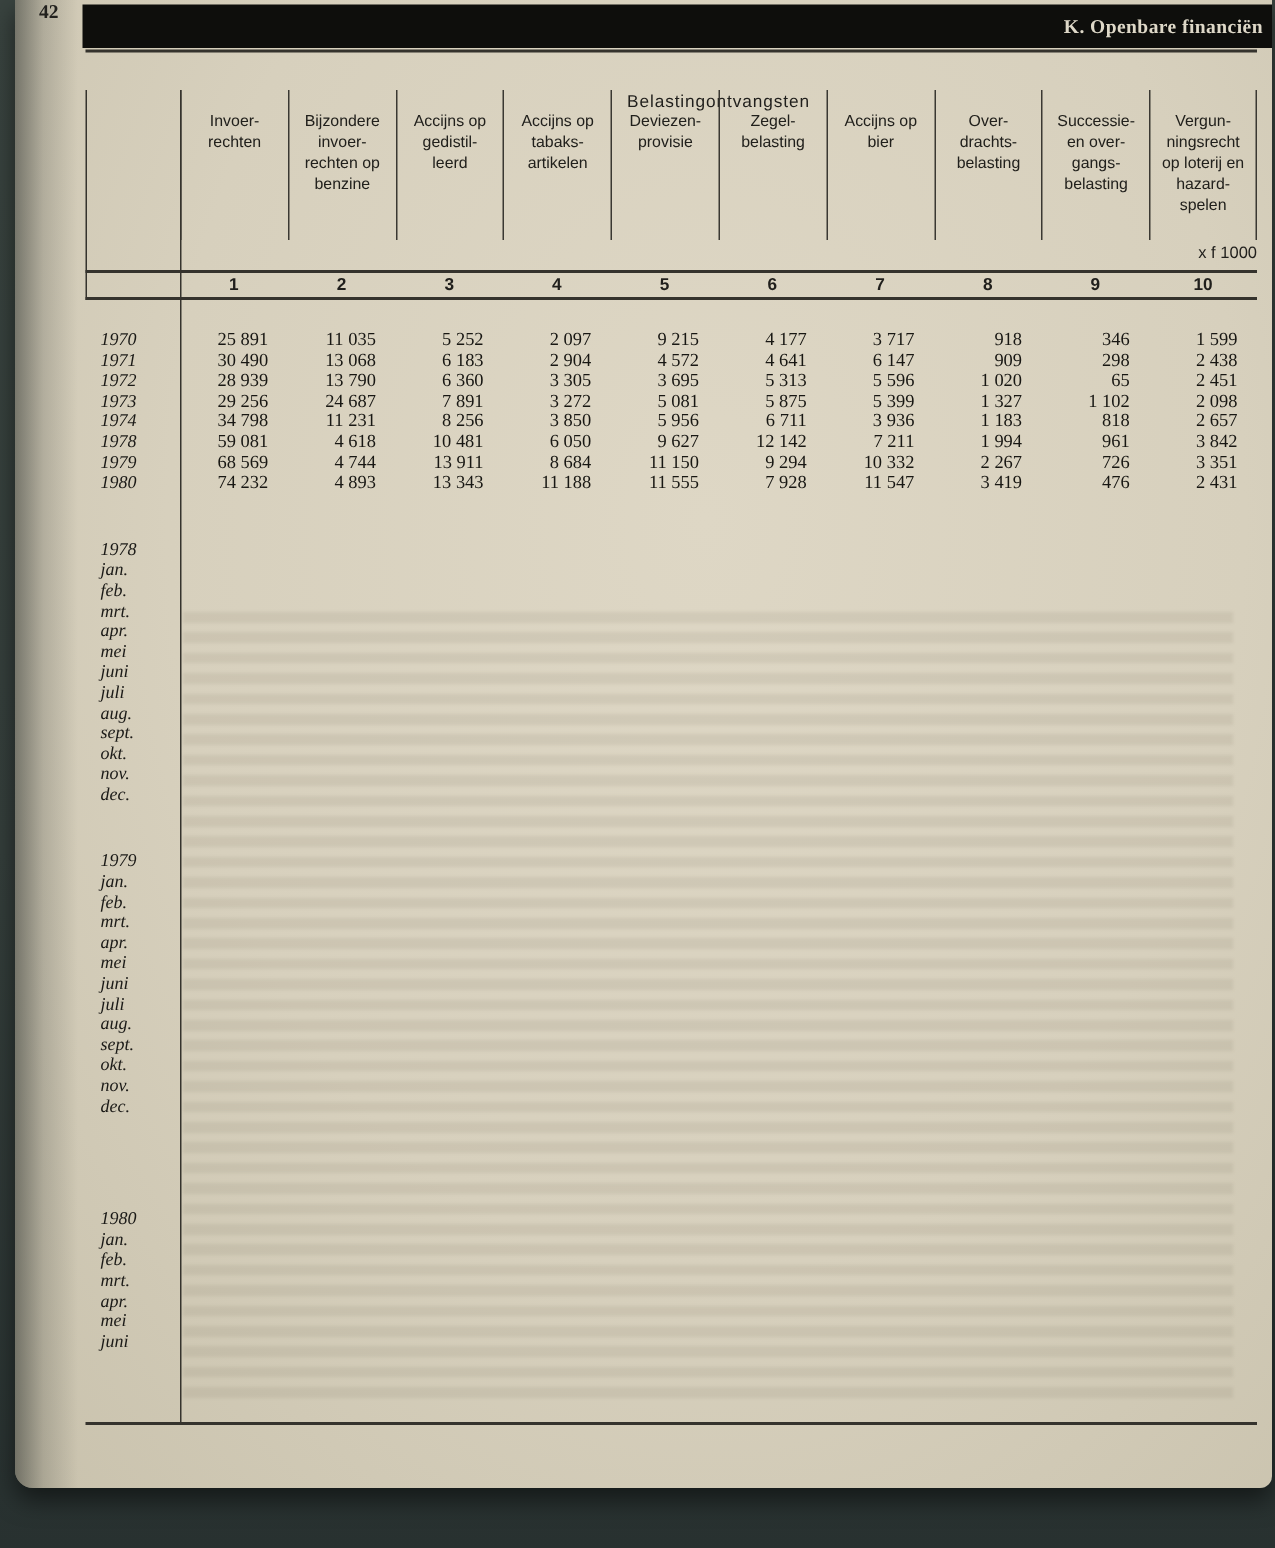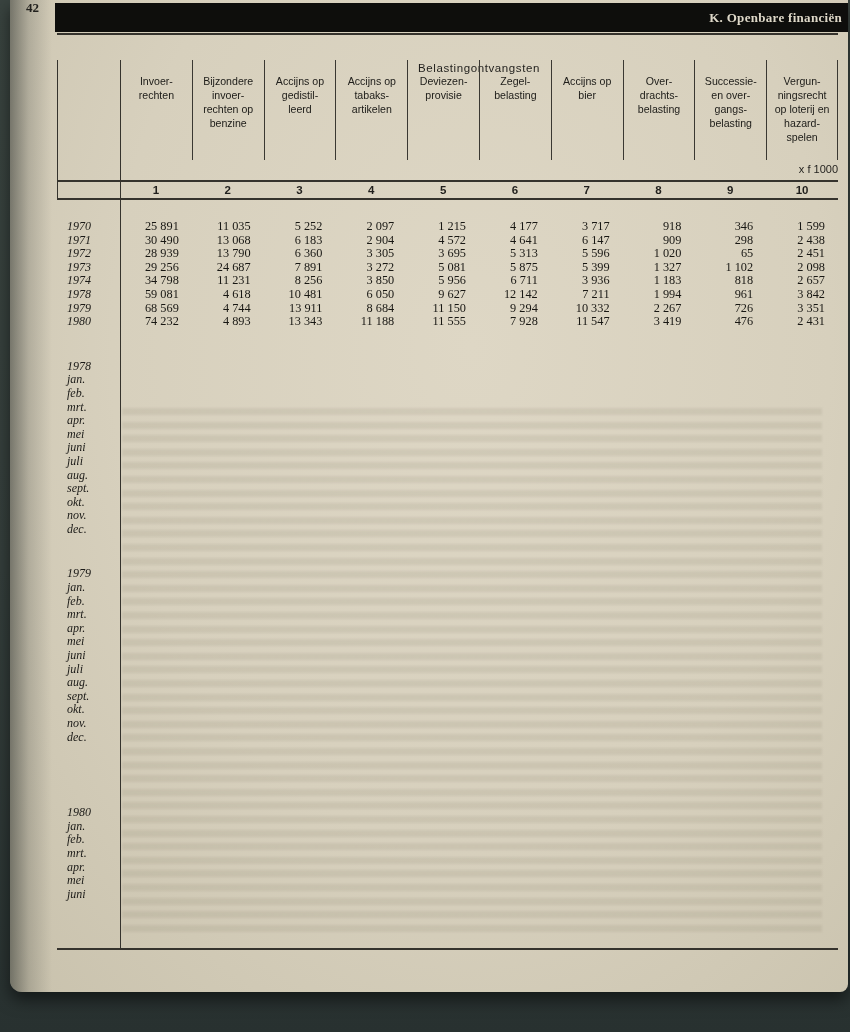--- a/index.html
+++ b/index.html
@@ -200,21 +200,21 @@
 
   <div class="ghost"></div>
 
   <div class="data-area" id="data-area">
       <div class="trow first">
         <div class="rlabel">1970</div>
         <div class="val">25 891</div>
         <div class="val">11 035</div>
         <div class="val">5 252</div>
         <div class="val">2 097</div>
-        <div class="val">1 215</div>
+        <div class="val">9 215</div>
         <div class="val">4 177</div>
         <div class="val">3 717</div>
         <div class="val">918</div>
         <div class="val">346</div>
         <div class="val">1 599</div>
       </div>
       <div class="trow">
         <div class="rlabel">1971</div>
         <div class="val">30 490</div>
         <div class="val">13 068</div>

